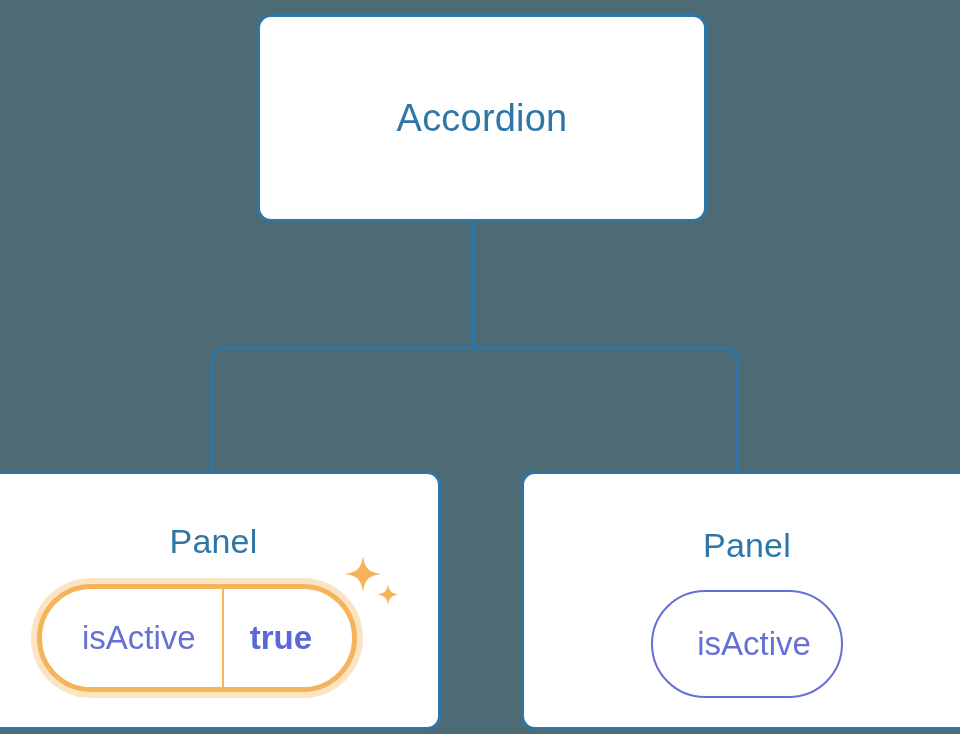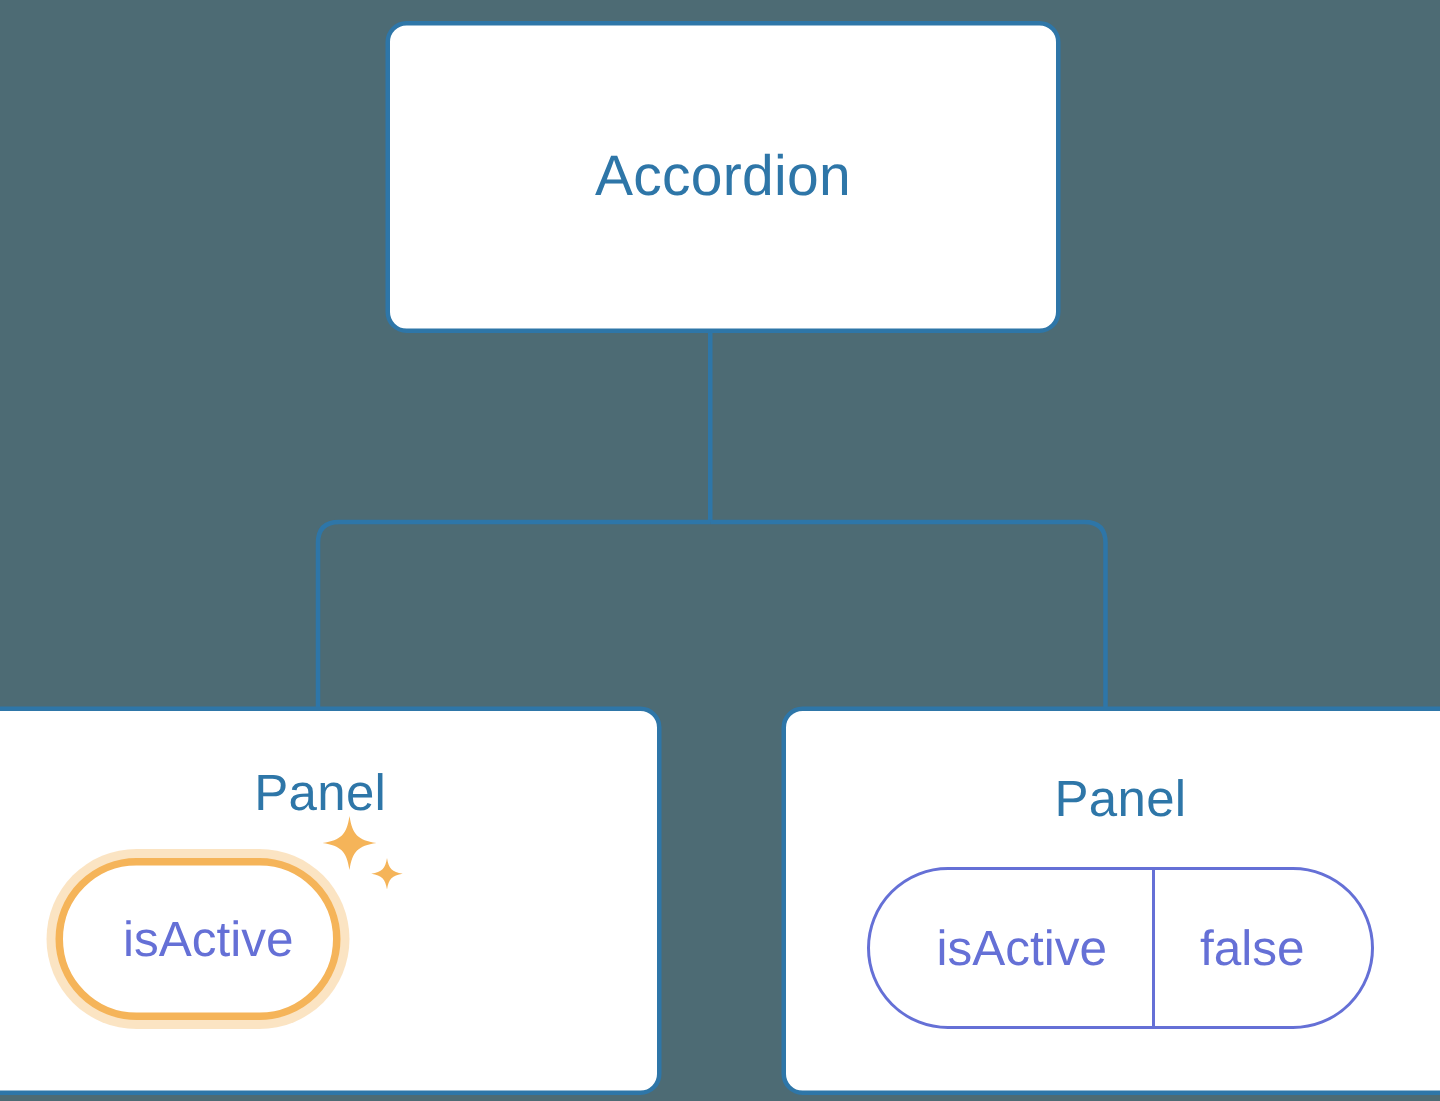--- a/index.html
+++ b/index.html
@@ -73,20 +73,21 @@
     width: 452px;
     height: 259px;
     padding-top: 42px;
   }
 
   .node-title-panel {
     color: #2e76a8;
     font-size: 34px;
     line-height: 1;
     letter-spacing: 0.2px;
+    margin-top: 12px;
   }
 
   
   .pill-wrap {
     position: relative;
     display: inline-flex;
   }
 
   .pill {
     display: flex;
@@ -168,35 +169,35 @@
   <div class="node node-root">
     <div class="node-title-root">Accordion</div>
   </div>
 
   <div class="node node-panel-left">
     <div class="node-title-panel">Panel</div>
 
     <div class="pill-wrap pill-row-left">
       <div class="pill pill-highlight">
         <div class="pill-cell pill-cell-key">isActive</div>
+        <div class="pill-cell pill-cell-val">true</div>
       </div>
 
       <svg class="sparkles" viewBox="0 0 64 64" fill="none">
         <path d="M22 6 C24 18.5 27.5 22 40 24 C27.5 26 24 29.5 22 42
                  C20 29.5 16.5 26 4 24 C16.5 22 20 18.5 22 6 Z" fill="#f5b459"></path>
         <path d="M47 34 C48.2 41.2 50.3 43.3 57.5 44.5 C50.3 45.7 48.2 47.8 47 55
                  C45.8 47.8 43.7 45.7 36.5 44.5 C43.7 43.3 45.8 41.2 47 34 Z" fill="#f5b459"></path>
       </svg>
     </div>
   </div>
 
   <div class="node node-panel-right">
     <div class="node-title-panel">Panel</div>
 
     <div class="pill-wrap pill-row-right">
       <div class="pill pill-plain">
         <div class="pill-cell pill-cell-key">isActive</div>
-        <div class="pill-cell pill-cell-val">false</div>
       </div>
     </div>
   </div>
 
 </div>
 
 </body></html>

